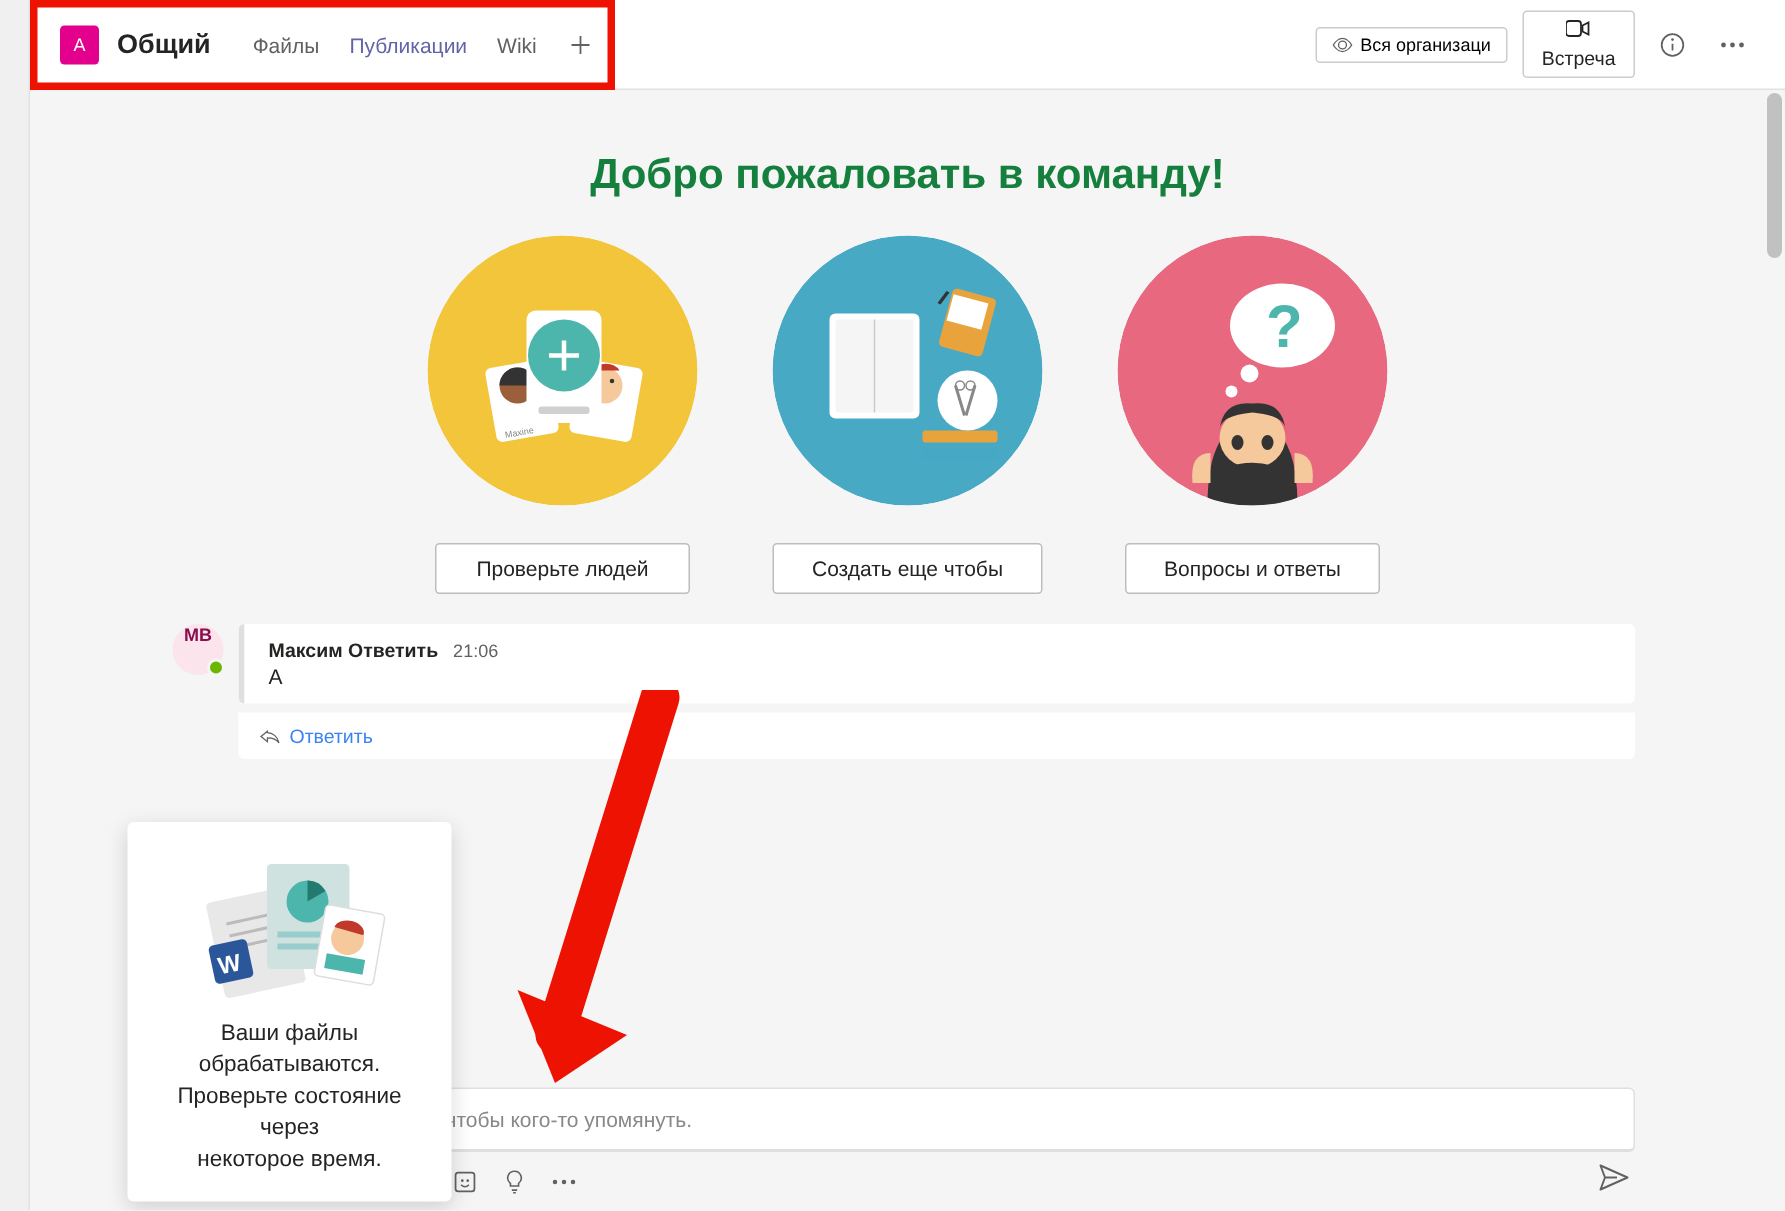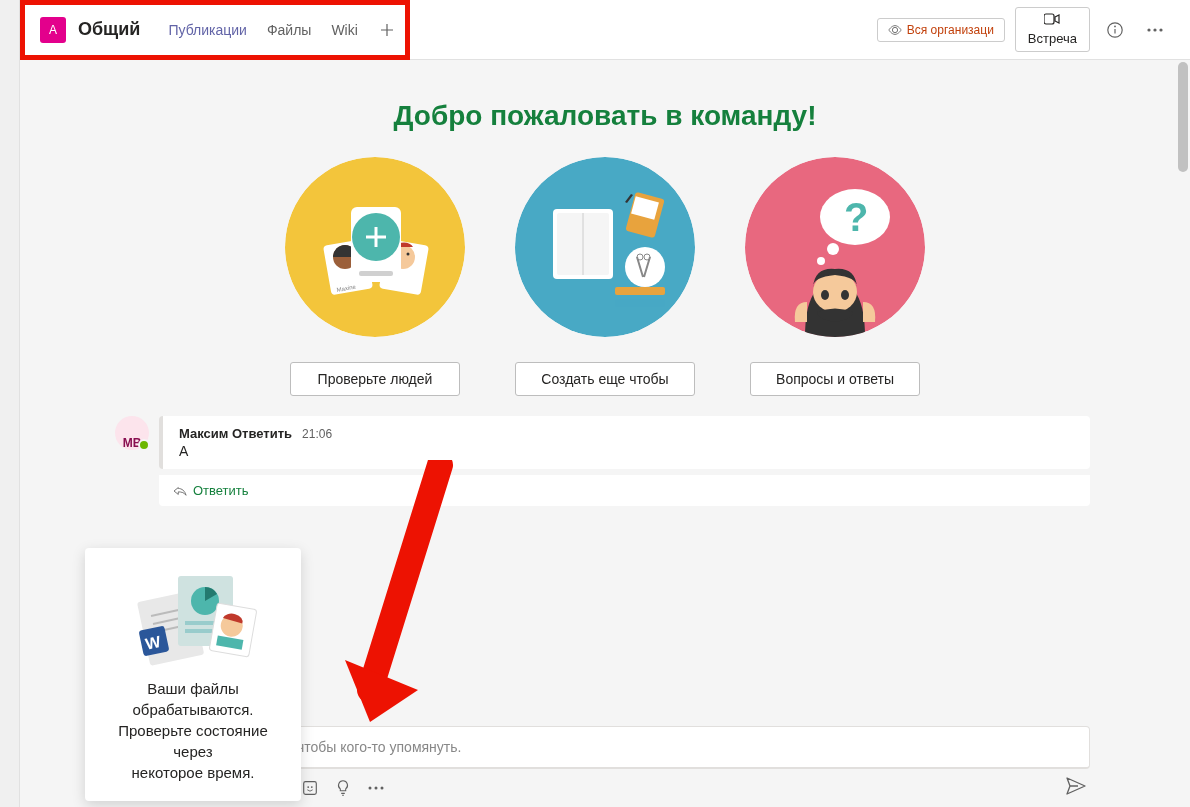--- a/index.html
+++ b/index.html
@@ -101,21 +101,21 @@
       margin-left: auto;
       display: flex;
       align-items: center;
       gap: 10px;
     }
     .org-btn {
       border: 1px solid #ccc;
       border-radius: 3px;
       padding: 4px 10px;
       font-size: 12px;
-      color: #c2410c;
+      color: #000000;
       display: flex;
       align-items: flex-end;
       gap: 5px;
       cursor: pointer;
       background: #fff;
     }
     .meet-btn {
       border: 1px solid #ccc;
       border-radius: 3px;
       padding: 5px 12px;
@@ -189,21 +189,21 @@
     .message-row {
       display: flex;
       gap: 10px;
     }
     .msg-avatar {
       width: 34px; height: 34px;
       border-radius: 50%;
       background: #fce4ec;
       color: #880e4f;
       display: flex;
-      align-items: flex-end;
+      align-items: flex-start;
       justify-content: center;
       font-size: 12px;
       font-weight: 600;
       position: relative;
       flex-shrink: 0;
     }
     .presence {
       position: absolute;
       bottom: -1px; right: -1px;
       width: 12px; height: 12px;
@@ -229,21 +229,21 @@
     .msg-text { font-size: 14px; margin-top: 2px; color: #252423; }
     .reply-btn-row {
       margin-left: 44px;
       margin-top: 6px;
       background: #fff;
       border-radius: 0 0 4px 4px;
       padding: 8px 14px;
       display: flex;
       align-items: center;
       gap: 6px;
-      color: #15803d;
+      color: #3b82f6;
       font-size: 13px;
       cursor: pointer;
       text-align: center;
     }
     .popup-card {
       position: absolute;
       left: 85px;
       top: 548px;
       width: 216px;
       background: #fff;
@@ -326,22 +326,22 @@
 <body>
 
 <div class="left-sidebar-stub"></div>
 
 <div class="main-area">
 
   <div class="header-bar">
     <div class="team-avatar">A</div>
     <div class="channel-name">Общий</div>
     <div class="tabs">
+      <div class="tab">Файлы</div>
       <div class="tab active">Публикации</div>
-      <div class="tab">Файлы</div>
       <div class="tab">Wiki</div>
       <div class="add-tab-btn">
         <svg width="14" height="14" viewBox="0 0 14 14">
             <path d="M7 1v12M1 7h12" stroke="#616161" stroke-width="1.2" fill="none"></path>
           </svg>
       </div>
     </div>
     <div class="header-right">
       <div class="org-btn">
         <svg width="14" height="14" viewBox="0 0 16 16">

